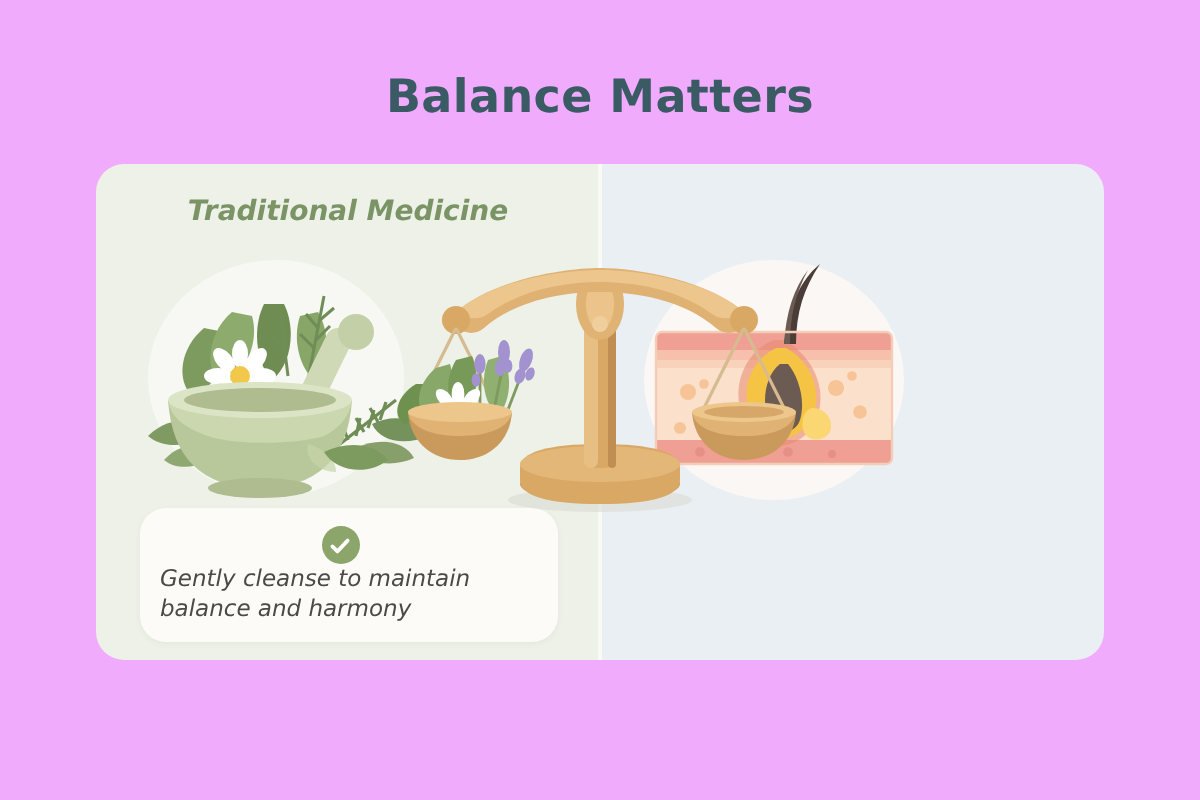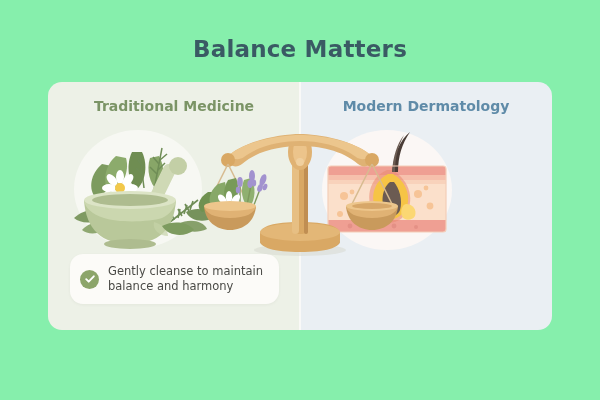--- a/index.html
+++ b/index.html
@@ -10,21 +10,21 @@
     width: 600px;
     height: 400px;
     background: #fdf8f5;
     font-family: "Liberation Sans", sans-serif;
     overflow: hidden;
   }
   .infographic {
     position: relative;
     width: 600px;
     height: 400px;
-    background: #86efac;
+    background: #f0abfc;
   }
 
   
   .title {
     position: absolute;
     top: 36px;
     left: 0;
     width: 600px;
     text-align: center;
     font-size: 23px;
@@ -42,20 +42,21 @@
     width: 504px;
     height: 248px;
     border-radius: 14px;
     overflow: hidden;
     display: flex;
   }
   .panel {
     position: relative;
     width: 252px;
     height: 248px;
+    font-style: italic;
   }
   .panel-left  { background: #edf1e7; }
   .panel-right { background: #eaeff3; }
   .divider {
     position: absolute;
     left: 251px;
     top: 0;
     width: 2px;
     height: 248px;
     background: #fbfaf8;
@@ -106,20 +107,21 @@
     top: 172px;
     width: 209px;
     min-height: 50px;
     background: #fcfbf8;
     border-radius: 13px;
     box-shadow: 0 1px 3px rgba(90,80,70,.06);
     display: flex;
     align-items: center;
     padding: 9px 10px;
     box-sizing: border-box;
+    flex-direction: column;
   }
   .check {
     flex: 0 0 auto;
     width: 19px;
     height: 19px;
     border-radius: 50%;
     background: #8ca56a;
     display: flex;
     align-items: center;
     justify-content: center;
@@ -231,21 +233,20 @@
         <span class="check">
           <svg width="12" height="12" viewBox="0 0 12 12">
             <path d="M2.2 6.2 L4.7 8.7 L9.8 3.3" fill="none" stroke="#ffffff" stroke-width="1.9" stroke-linecap="round" stroke-linejoin="round"></path>
           </svg>
         </span>
         <span class="caption-text">Gently cleanse to maintain balance and harmony</span>
       </div>
     </div>
 
     <div class="panel panel-right">
-      <div class="panel-title">Modern Dermatology</div>
 
       <div class="disc disc-right"></div>
 
       <div class="illus illus-right">
         <svg width="160" height="130" viewBox="0 0 160 130">
           <defs>
             <clipPath id="skinclip">
               <rect x="14" y="40" width="118" height="66" rx="3"></rect>
             </clipPath>
           </defs>

